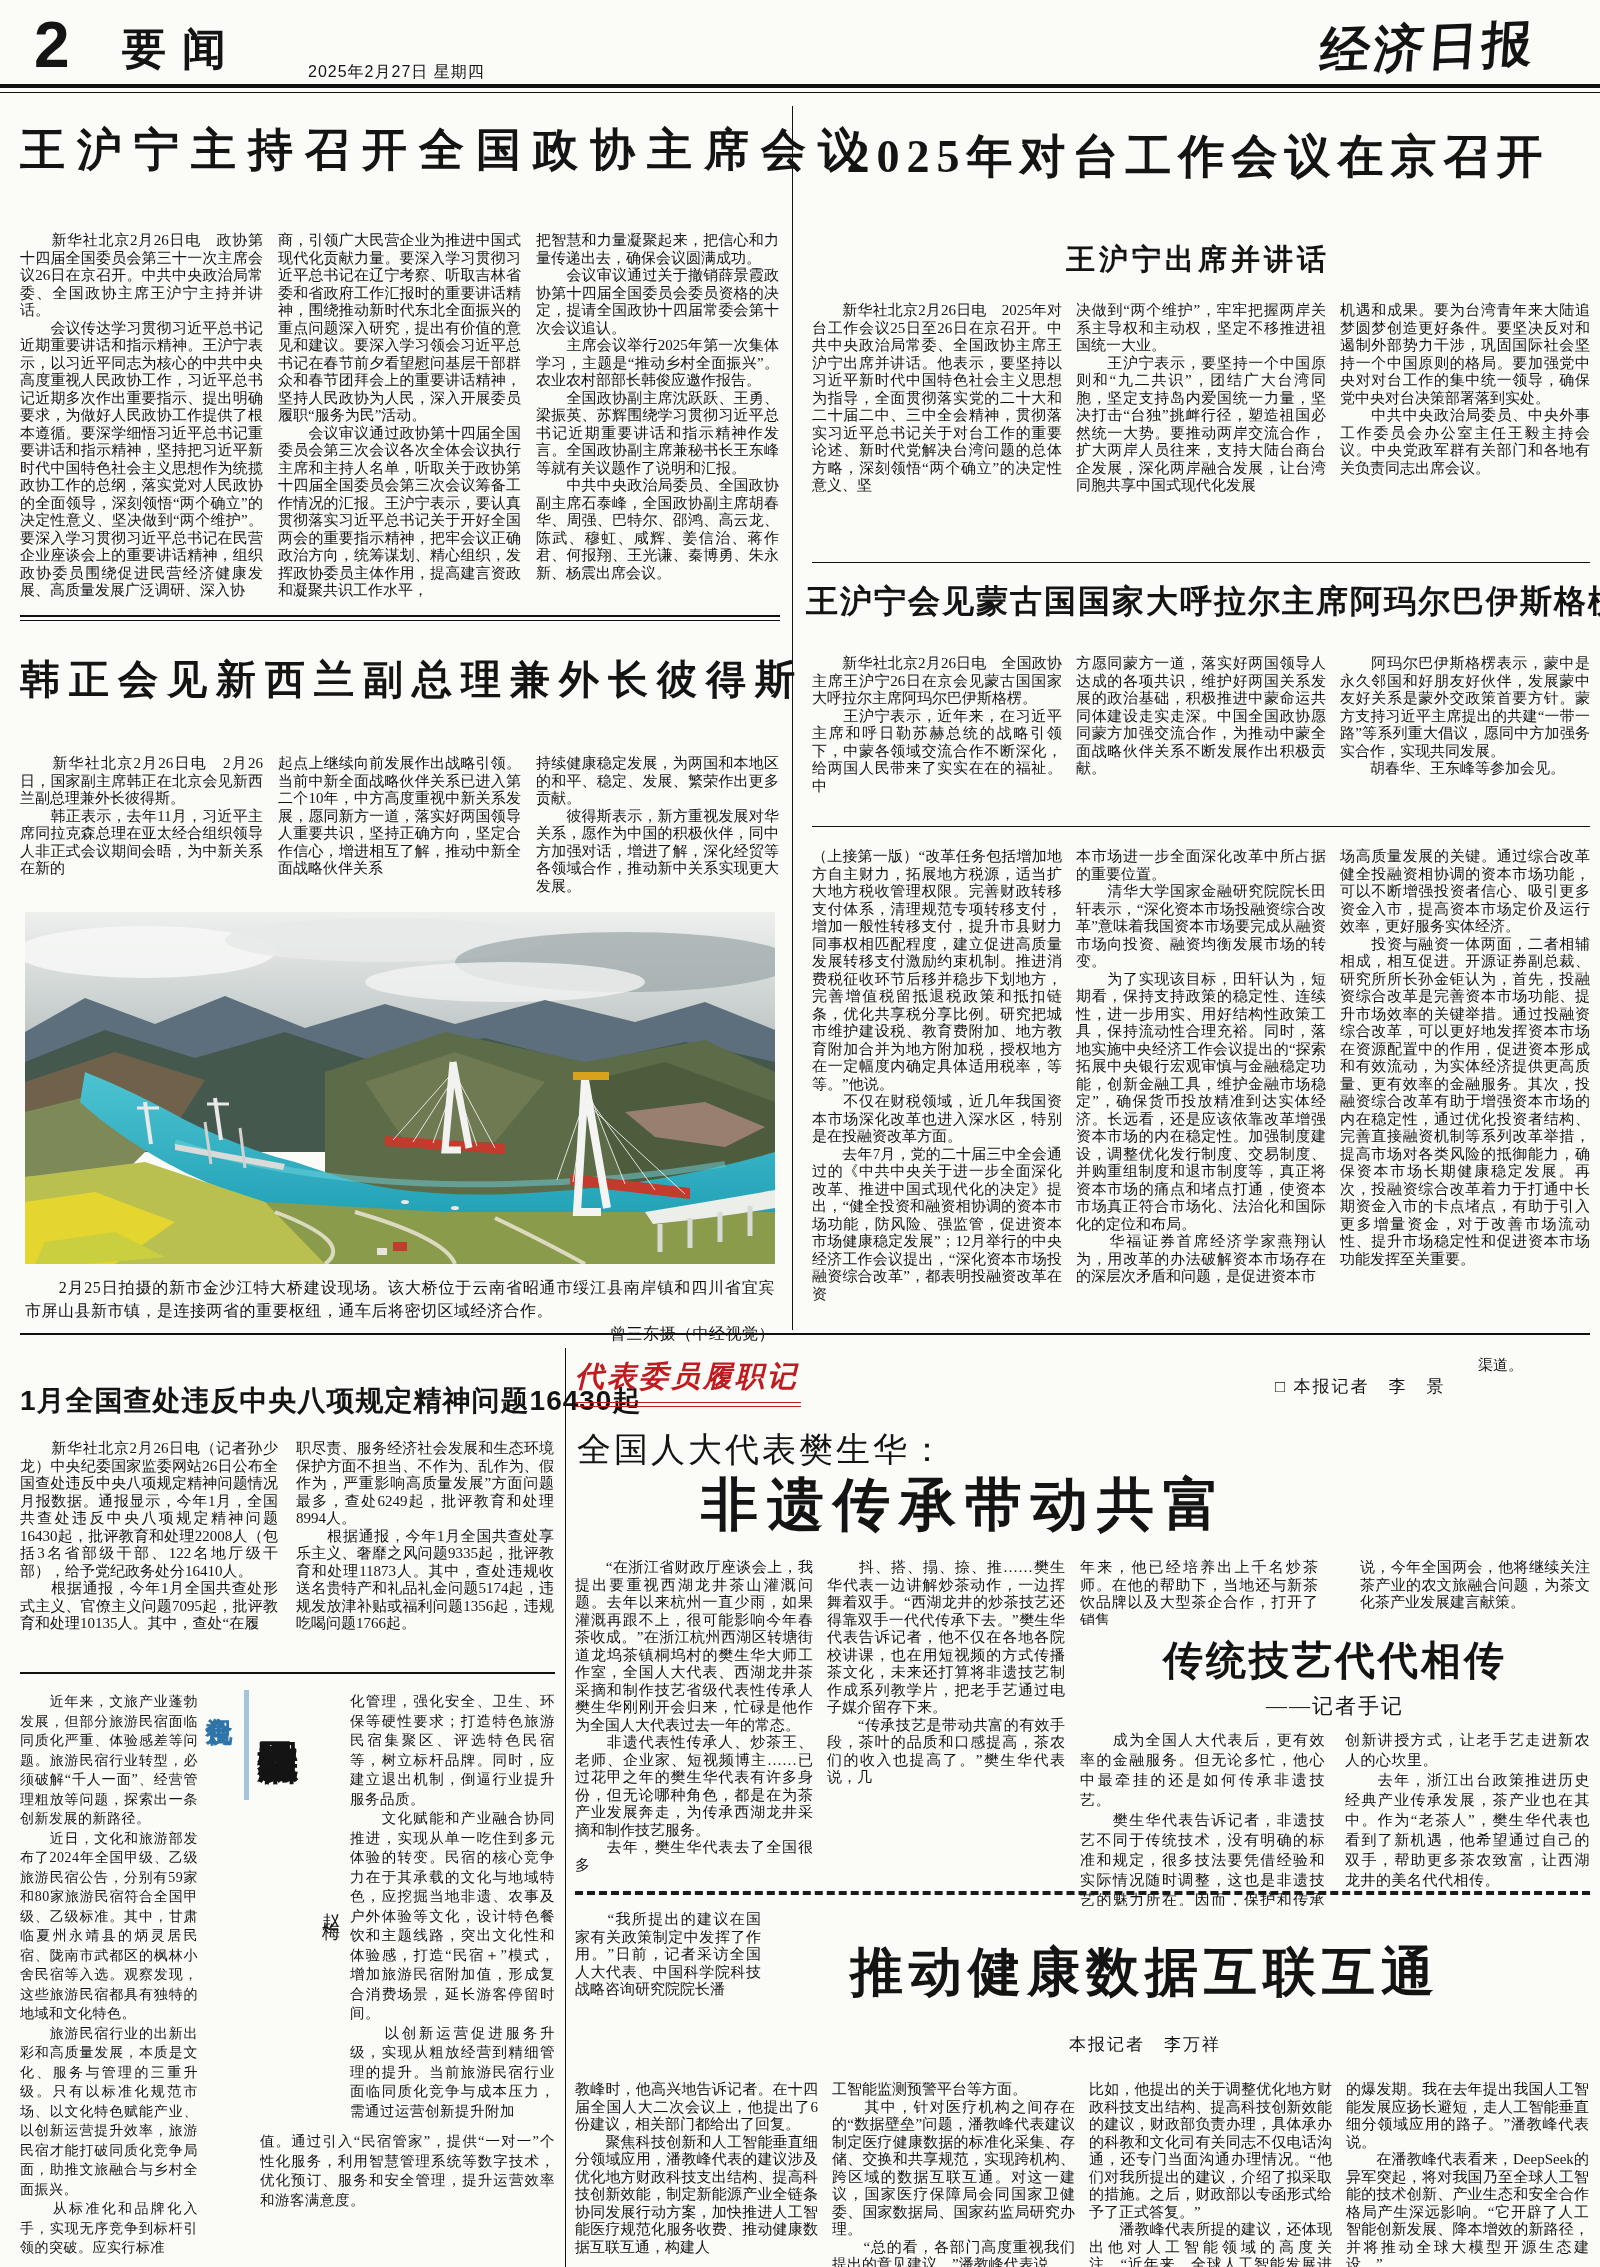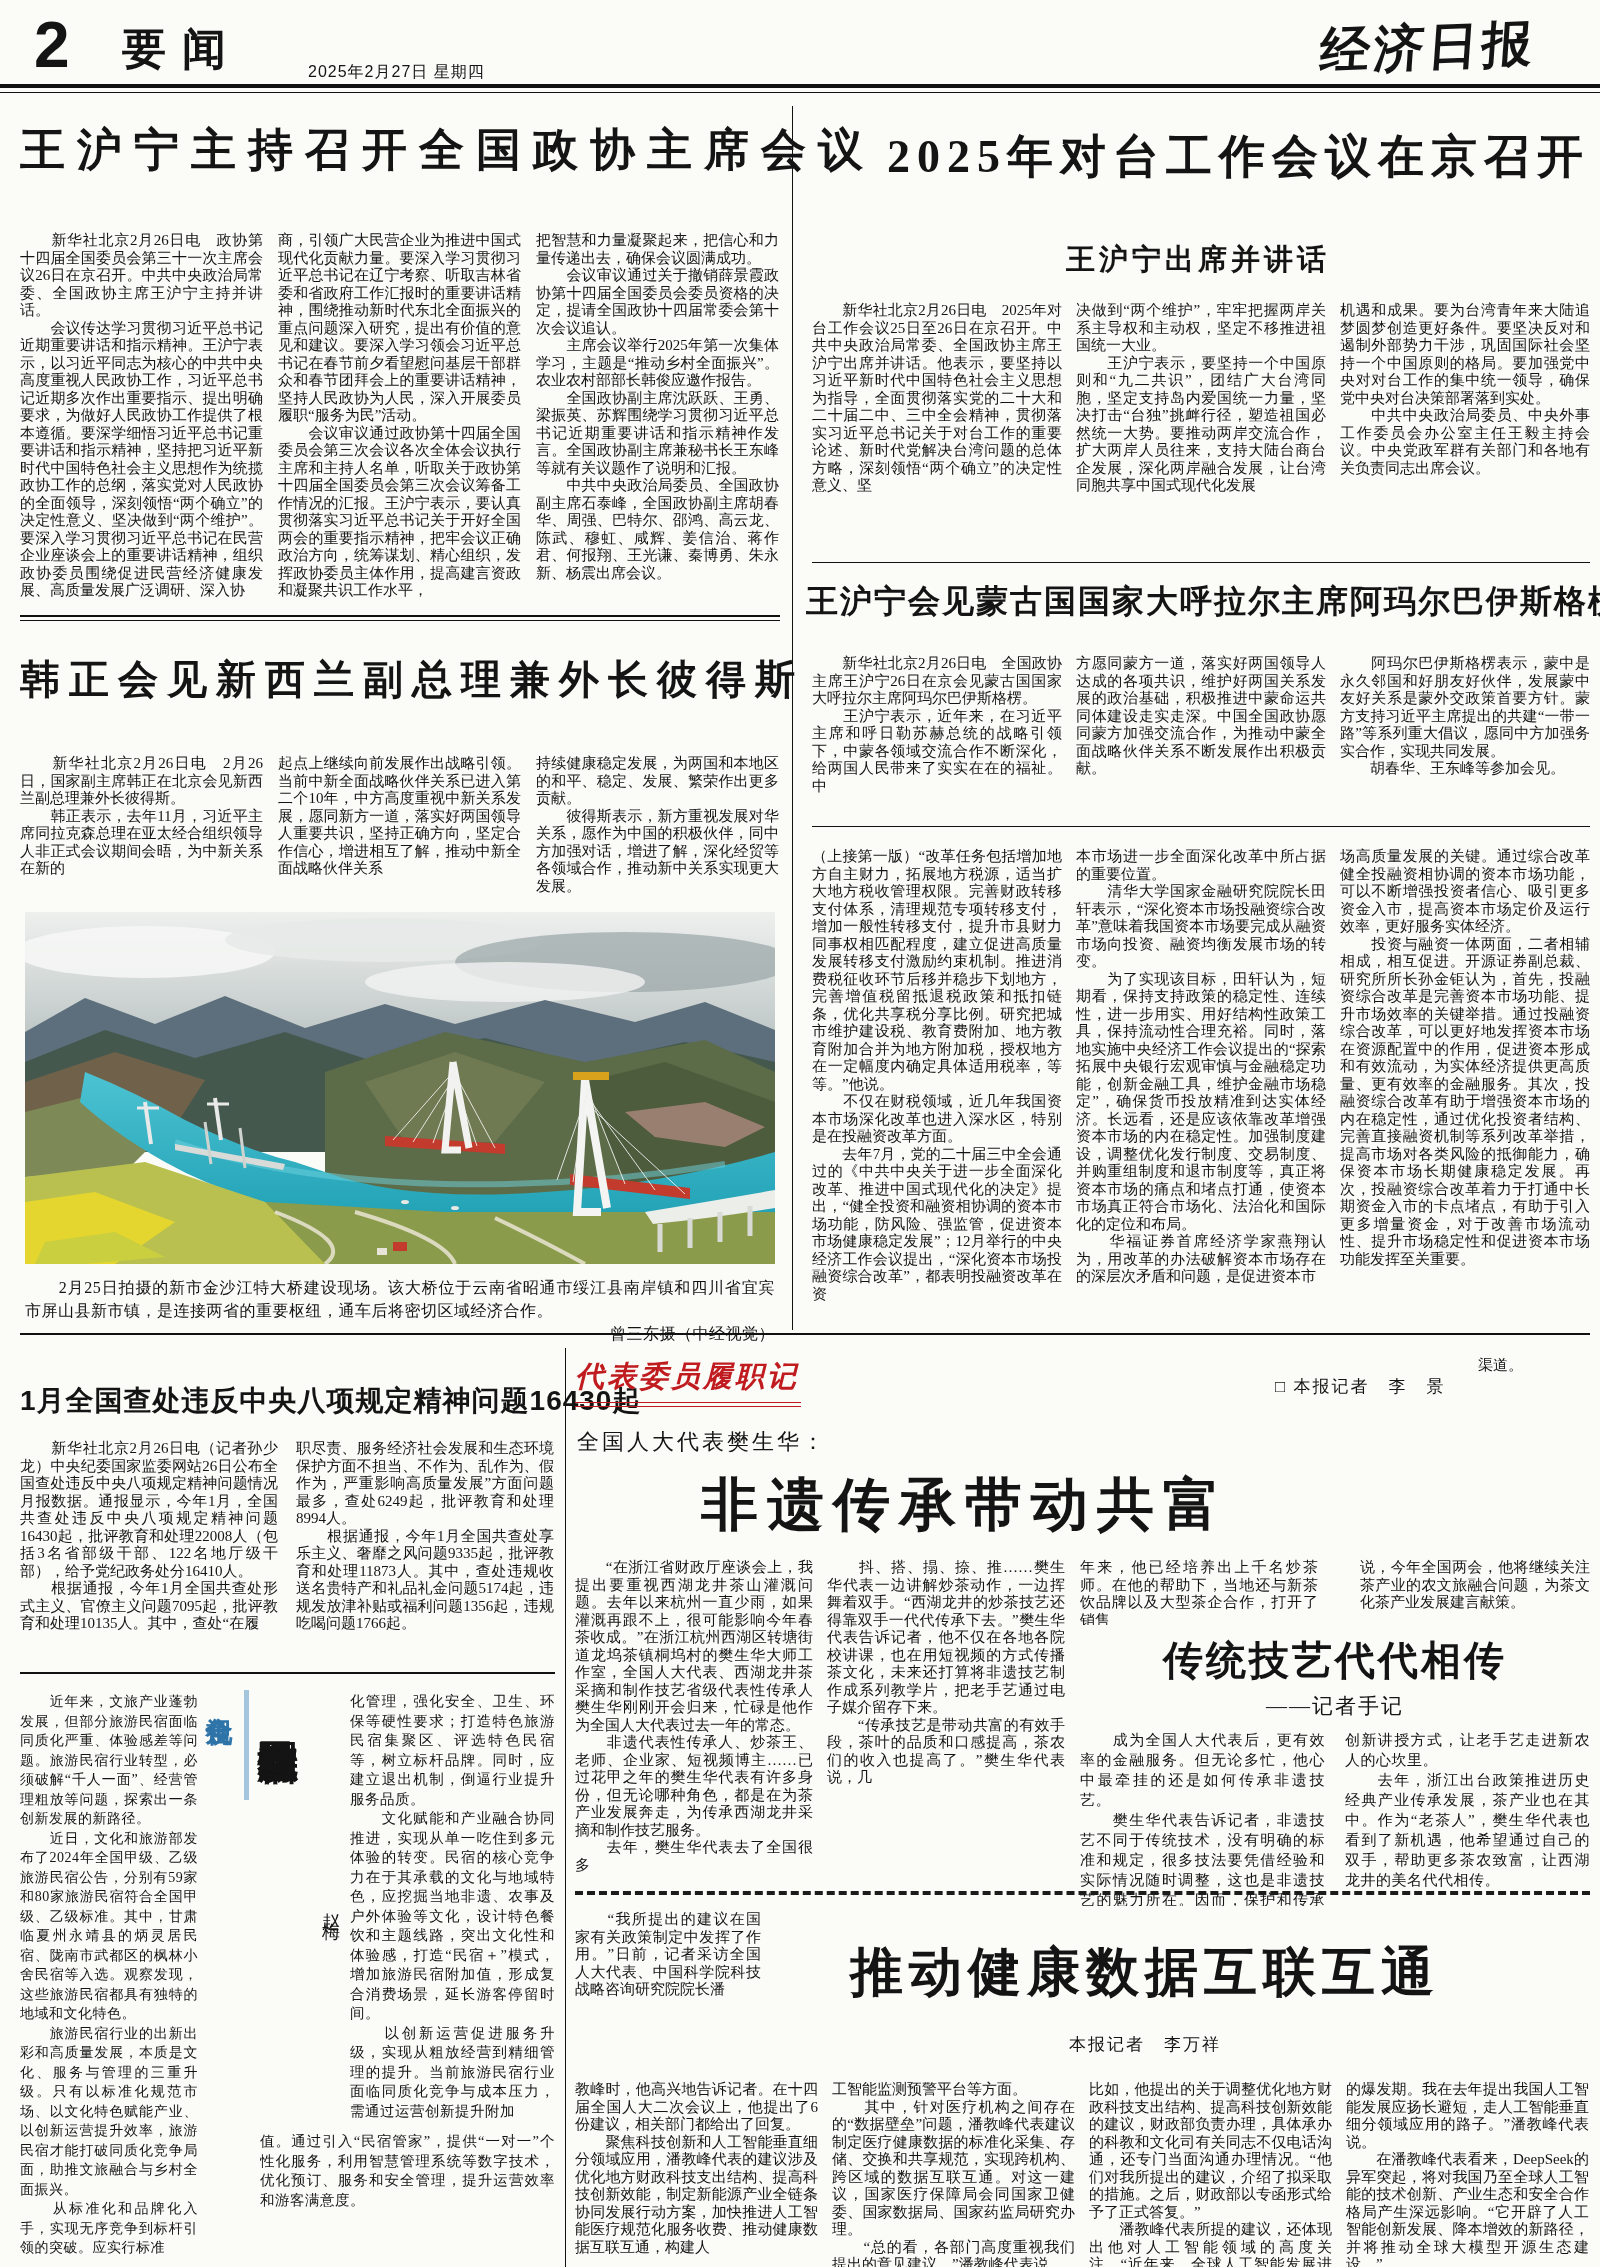--- a/index.html
+++ b/index.html
@@ -7,21 +7,21 @@
     position:relative; width:1600px; height:2267px; margin:0 auto;
     background:#fbfbf8; color:#141414; overflow:hidden;
     font-family:"Liberation Serif","DejaVu Serif",serif;
   }
   .abs { position:absolute; }
   .c { text-align:center; }
   .rule { position:absolute; background:#111; }
   .dashed { position:absolute; border-top:4px dashed #1c1c1c; }
   
   .h-main { font-weight:bold; letter-spacing:12px; font-size:45px; white-space:nowrap; }
-  .h-tw   { font-weight:bold; letter-spacing:7px;  font-size:46px; white-space:nowrap;text-align:right; }
+  .h-tw   { font-weight:bold; letter-spacing:7px;  font-size:46px; white-space:nowrap; }
   .h-sub  { font-weight:bold; letter-spacing:4px;  font-size:29px; }
   .h-hz   { font-weight:bold; letter-spacing:9px;  font-size:40px; white-space:nowrap; }
   .h-mg   { font-weight:bold; font-size:32px; letter-spacing:2px; white-space:nowrap; font-family:"Liberation Sans",sans-serif; }
   .h-bx   { font-weight:bold; font-size:28px; letter-spacing:1px; white-space:nowrap; font-family:"Liberation Sans",sans-serif; }
   .h-fy   { font-weight:bold; font-size:57px; letter-spacing:9px; white-space:nowrap; }
   .h-note { font-weight:bold; font-size:40px; letter-spacing:3px; font-family:"Liberation Sans",sans-serif; }
   .h-health { font-weight:bold; font-size:53px; letter-spacing:6px; white-space:nowrap; }
   
   .cols { position:absolute; display:flex; }
   .bcol { font-size:15px; line-height:17.5px; text-align:justify; overflow:hidden; }
@@ -31,21 +31,21 @@
   .credit { text-align:right; }
   .red { color:#c01c20; }
   .red-label { font-weight:bold; font-size:29px; letter-spacing:3px; }
   .red-ul { height:3px; border-top:1px solid #c01c20; border-bottom:1px solid #c01c20; }
   .vtext { writing-mode:vertical-rl; text-orientation:upright; }
   .jin-label { color:#2f74a8; font-weight:bold; font-size:27px; line-height:33px; }
   .jin-bar { background:#a3c6de; }
   .vtitle { font-weight:bold; font-size:40px; line-height:1.18; font-family:"Liberation Sans",sans-serif; }
   .author-v { font-size:18px; letter-spacing:10px; }
   .byline { font-size:17px; letter-spacing:2px; }
-  .kicker { font-size:22px; letter-spacing:3px; }
+  .kicker { font-size:34px; letter-spacing:3px; }
   .masthead { font-weight:bold; font-size:50px; letter-spacing:4px; transform:rotate(-2deg) skewX(-6deg); }
   .pagenum { font-weight:bold; font-size:64px; font-family:"Liberation Sans",sans-serif; }
   .secname { font-weight:bold; font-size:44px; letter-spacing:16px; }
   .hdate { font-size:16px; letter-spacing:1px; font-family:"Liberation Sans",sans-serif; }
 </style>
 </head>
 <body>
 
 <div class="page">
 

